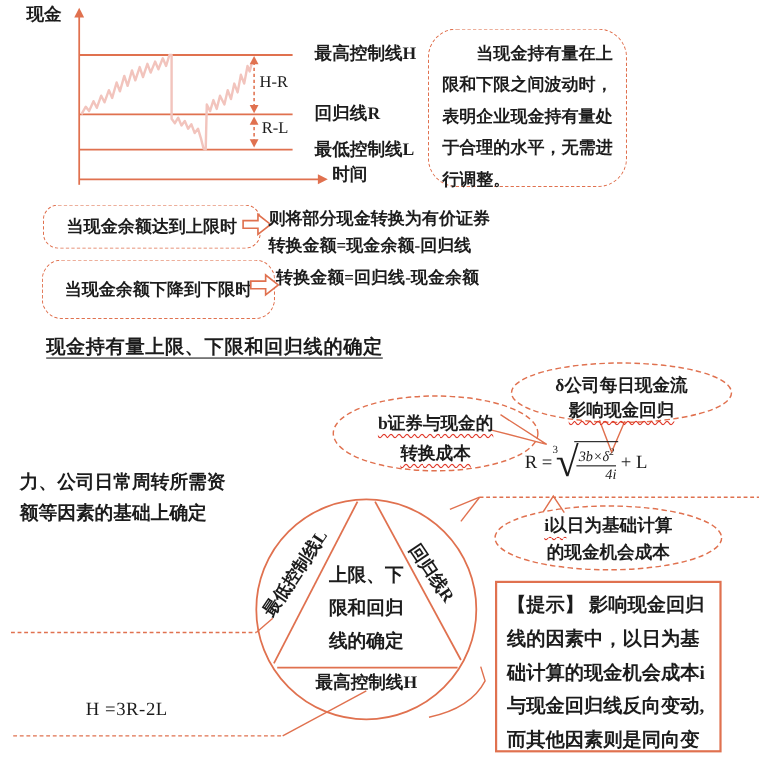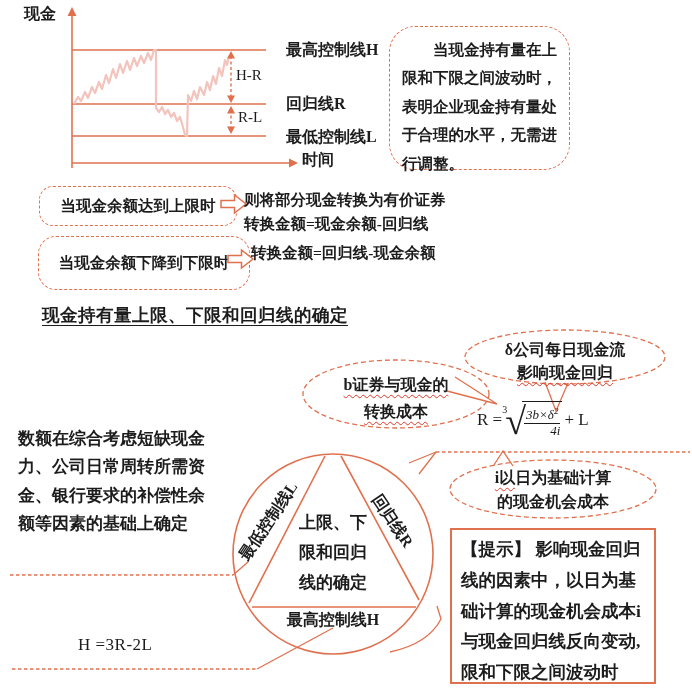--- a/index.html
+++ b/index.html
@@ -136,23 +136,21 @@
 <svg class="arrow-svg" style="left:227px;top:247px;" width="28" height="24">
   <path d="M1,8.5 H14.5 V3 L26,12 14.5,21 V15.5 H1 Z" fill="#fff" stroke="#e0714f" stroke-width="1.5"></path>
 </svg>
 <div class="result" style="left:251px;top:241px;">
   <div>转换金额=回归线-现金余额</div>
 </div>
 
 <div class="heading" style="left:42px;top:303px;">现金持有量上限、下限和回归线的确定</div>
 
 <div class="abs" style="left:18px;top:425px;">
-  <div class="para-line">数额在综合考虑短缺现金</div>
   <div class="para-line">力、公司日常周转所需资</div>
-  <div class="para-line">金、银行要求的补偿性余</div>
   <div class="para-line">额等因素的基础上确定</div>
 </div>
 
 <div class="formula" style="left:78px;top:635px;">H =3R-2L</div>
 
 <div class="rot-label" style="left:221px;top:511px;width:96px;transform:rotate(-56deg);">最低控制线L</div>
 <div class="rot-label" style="left:360px;top:511px;width:64px;transform:rotate(56deg);">回归线R</div>
 <div class="center-text" style="left:283px;top:508px;">
   <div>上限、下</div>
   <div>限和回归</div>
@@ -180,14 +178,14 @@
     </span>
   </span>
   <span class="rhs">+ L</span>
 </div>
 
 <div class="hint-box" style="left:450px;top:528px;width:206px;height:156px;">
   <div class="hl">【提示】 影响现金回归</div>
   <div class="hl">线的因素中，以日为基</div>
   <div class="hl">础计算的现金机会成本i</div>
   <div class="hl">与现金回归线反向变动,</div>
-  <div class="hl">限和下限之间波动时</div>
+  <div class="hl">而其他因素则是同向变</div>
 </div>
 
 </body></html>

